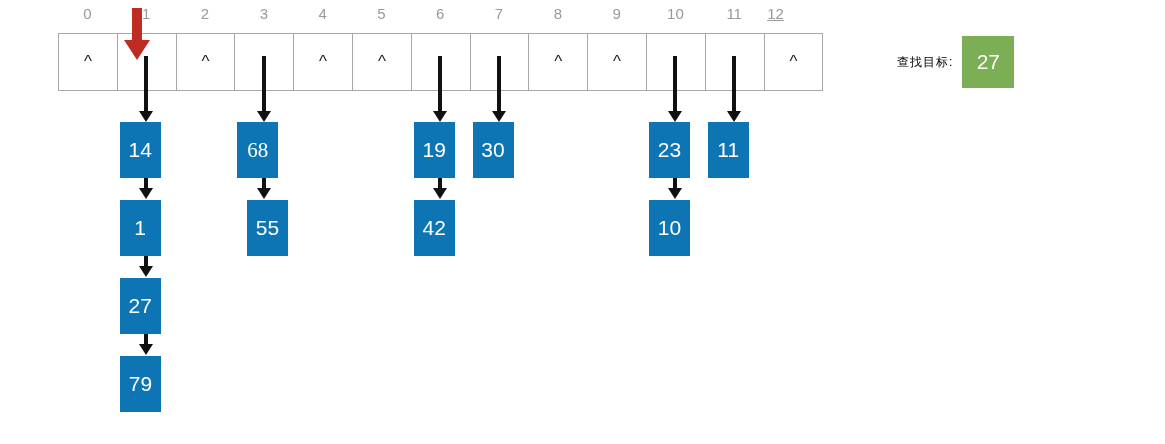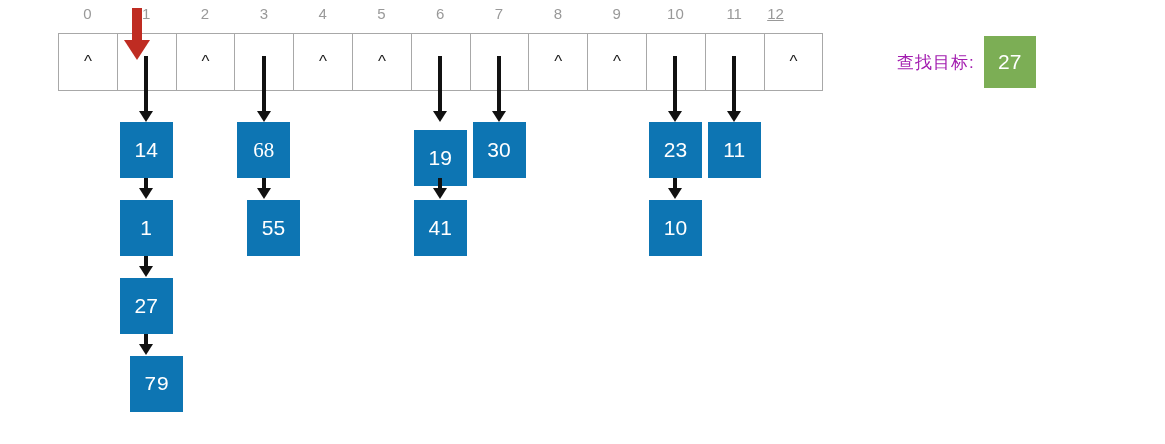--- a/index.html
+++ b/index.html
@@ -50,21 +50,21 @@
     font-size:17px;
     color:#222222;
     line-height:1;
     transform:translateY(-1px);
     user-select:none;
   }
 
   
   .node{
     position:absolute;
-    width:53px;height:56px;
+    width:41px;height:56px;
     background:#0d75b3;
     color:#ffffff;
     font-size:21px;
     display:flex;
     align-items:center;
     justify-content:center;
     box-sizing:border-box;
     user-select:none;
   }
 
@@ -104,22 +104,22 @@
 
   
   .target-wrap{
     position:absolute;
     left:897px;top:36px;
     display:flex;
     align-items:center;
     height:52px;
   }
   .target-label{
-    font-size:17px;
-    color:#a21caf;
+    font-size:12px;
+    color:#000000;
     letter-spacing:1px;
     white-space:nowrap;
     user-select:none;
   }
   .target-badge{
     width:52px;height:52px;
     background:#7cae55;
     color:#ffffff;
     font-size:21px;
     display:flex;
@@ -181,29 +181,29 @@
     </div>
 
   <div id="chains">
       <div class="arrow" style="left: 144.2px; top: 56px; height: 56px;"></div>
       <div class="node" style="left: 119.7px; top: 122px;">14</div>
       <div class="arrow" style="left: 144.2px; top: 178px; height: 11px;"></div>
       <div class="node" style="left: 119.7px; top: 200px;">1</div>
       <div class="arrow" style="left: 144.2px; top: 256px; height: 11px;"></div>
       <div class="node" style="left: 119.7px; top: 278px;">27</div>
       <div class="arrow" style="left: 144.2px; top: 334px; height: 11px;"></div>
-      <div class="node" style="left: 130px; top: 356px; font-family: Liberation Mono, monospace;">79</div>
+      <div class="node" style="left: 120px; top: 356px;">79</div>
       <div class="arrow" style="left: 261.8px; top: 56px; height: 56px;"></div>
       <div class="node" style="left: 237.3px; top: 122px; font-family: Liberation Serif, serif;">68</div>
       <div class="arrow" style="left: 261.8px; top: 178px; height: 11px;"></div>
       <div class="node" style="left: 247px; top: 200px;">55</div>
       <div class="arrow" style="left: 438.2px; top: 56px; height: 56px;"></div>
-      <div class="node" style="left: 413.7px; top: 130px;">19</div>
+      <div class="node" style="left: 413.7px; top: 122px;">19</div>
       <div class="arrow" style="left: 438.2px; top: 178px; height: 11px;"></div>
-      <div class="node" style="left: 413.7px; top: 200px;">41</div>
+      <div class="node" style="left: 413.7px; top: 200px;">42</div>
       <div class="arrow" style="left: 497px; top: 56px; height: 56px;"></div>
       <div class="node" style="left: 472.5px; top: 122px;">30</div>
       <div class="arrow" style="left: 673.4px; top: 56px; height: 56px;"></div>
       <div class="node" style="left: 648.9px; top: 122px; text-align: right;">23</div>
       <div class="arrow" style="left: 673.4px; top: 178px; height: 11px;"></div>
       <div class="node" style="left: 648.9px; top: 200px;">10</div>
       <div class="arrow" style="left: 732.2px; top: 56px; height: 56px;"></div>
       <div class="node" style="left: 707.7px; top: 122px;">11</div>
     </div>
 

